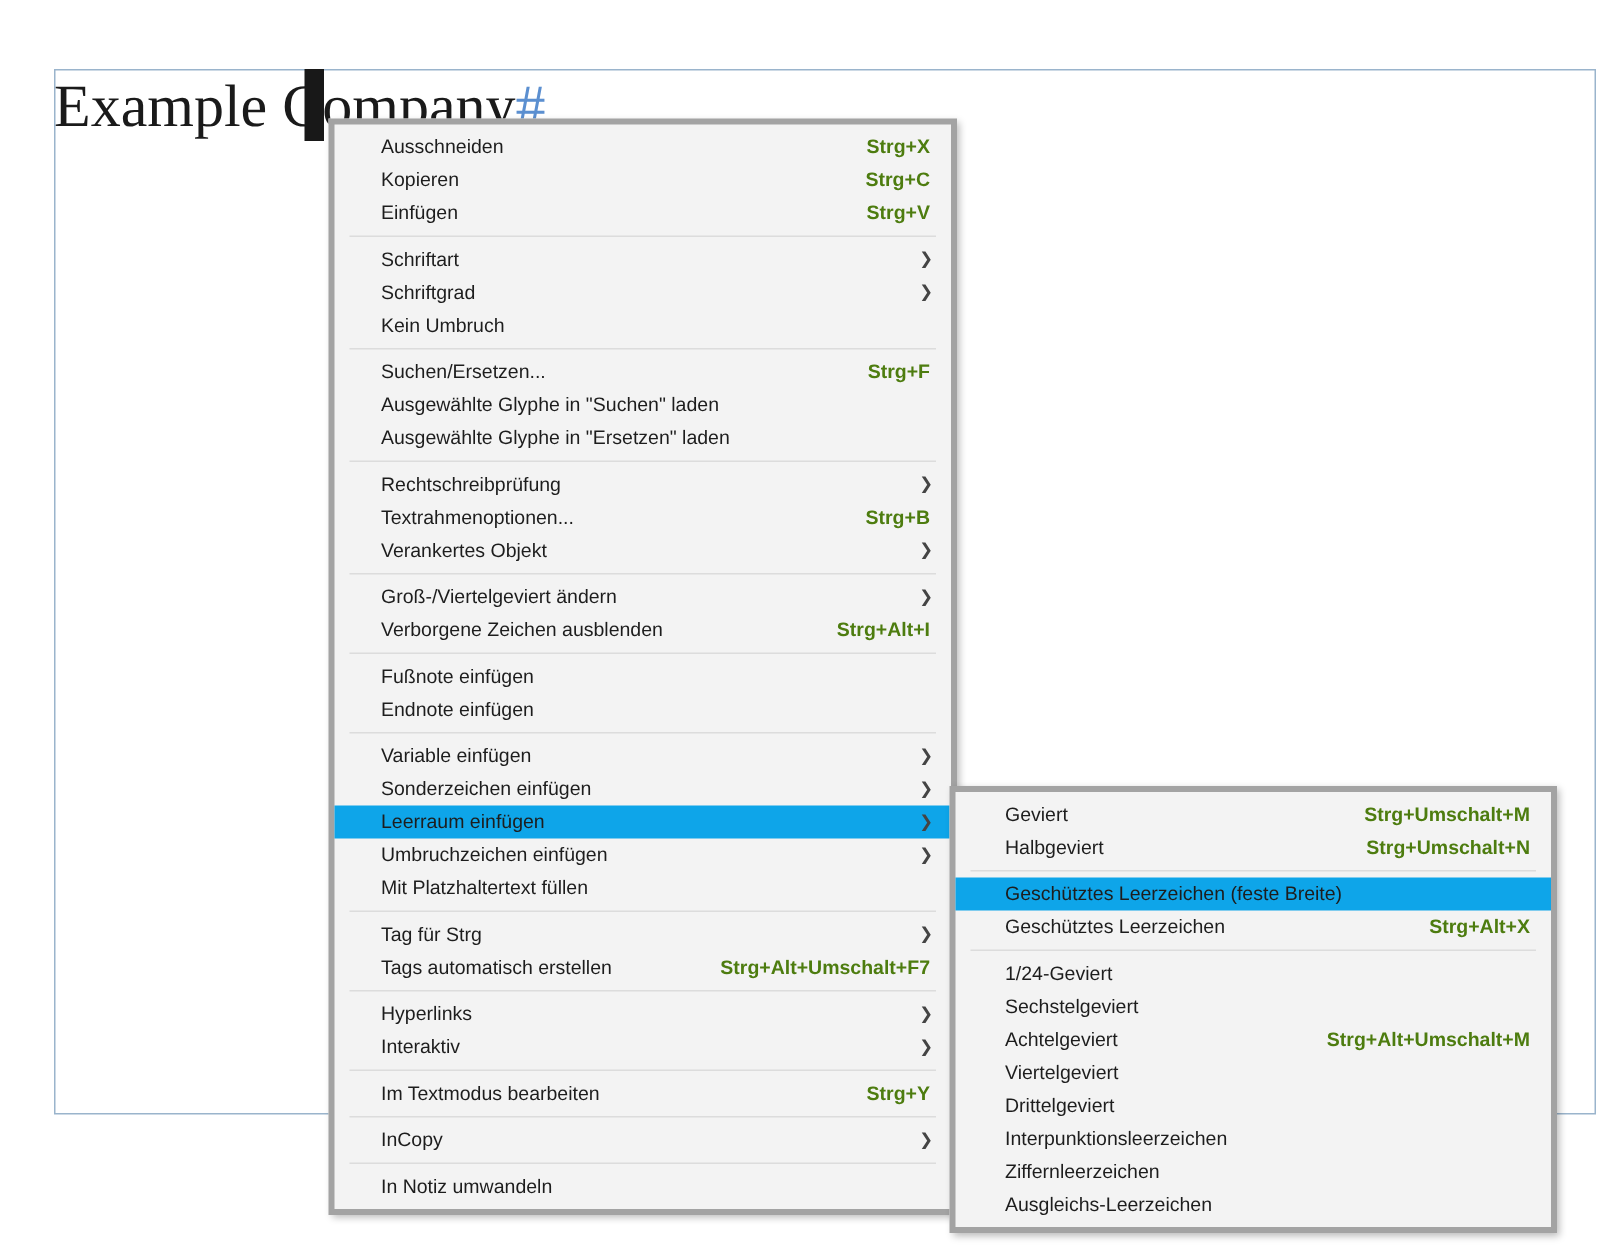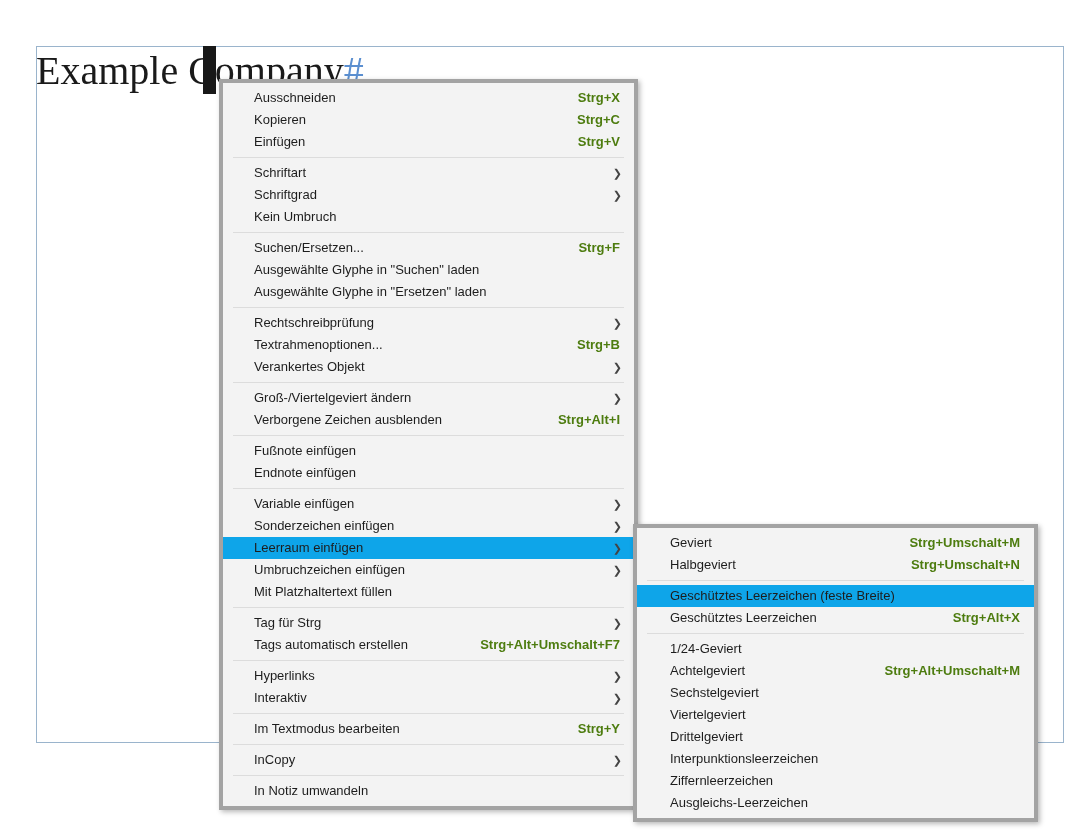--- a/index.html
+++ b/index.html
@@ -170,20 +170,20 @@
     <div class="menu-item"><span class="label">In Notiz umwandeln</span></div>
   </div>
 <div class="menu" id="sub-menu">
     <div class="menu-item"><span class="label">Geviert</span><span class="accel">Strg+Umschalt+M</span></div>
     <div class="menu-item"><span class="label">Halbgeviert</span><span class="accel">Strg+Umschalt+N</span></div>
     <div class="separator"></div>
     <div class="menu-item highlight"><span class="label">Geschütztes Leerzeichen (feste Breite)</span></div>
     <div class="menu-item"><span class="label">Geschütztes Leerzeichen</span><span class="accel">Strg+Alt+X</span></div>
     <div class="separator"></div>
     <div class="menu-item"><span class="label">1/24-Geviert</span></div>
+    <div class="menu-item"><span class="label">Sechstelgeviert</span></div>
     <div class="menu-item"><span class="label">Achtelgeviert</span><span class="accel">Strg+Alt+Umschalt+M</span></div>
-    <div class="menu-item"><span class="label">Sechstelgeviert</span></div>
     <div class="menu-item"><span class="label">Viertelgeviert</span></div>
     <div class="menu-item"><span class="label">Drittelgeviert</span></div>
     <div class="menu-item"><span class="label">Interpunktionsleerzeichen</span></div>
     <div class="menu-item"><span class="label">Ziffernleerzeichen</span></div>
     <div class="menu-item"><span class="label">Ausgleichs-Leerzeichen</span></div>
   </div>
 
 </body></html>

